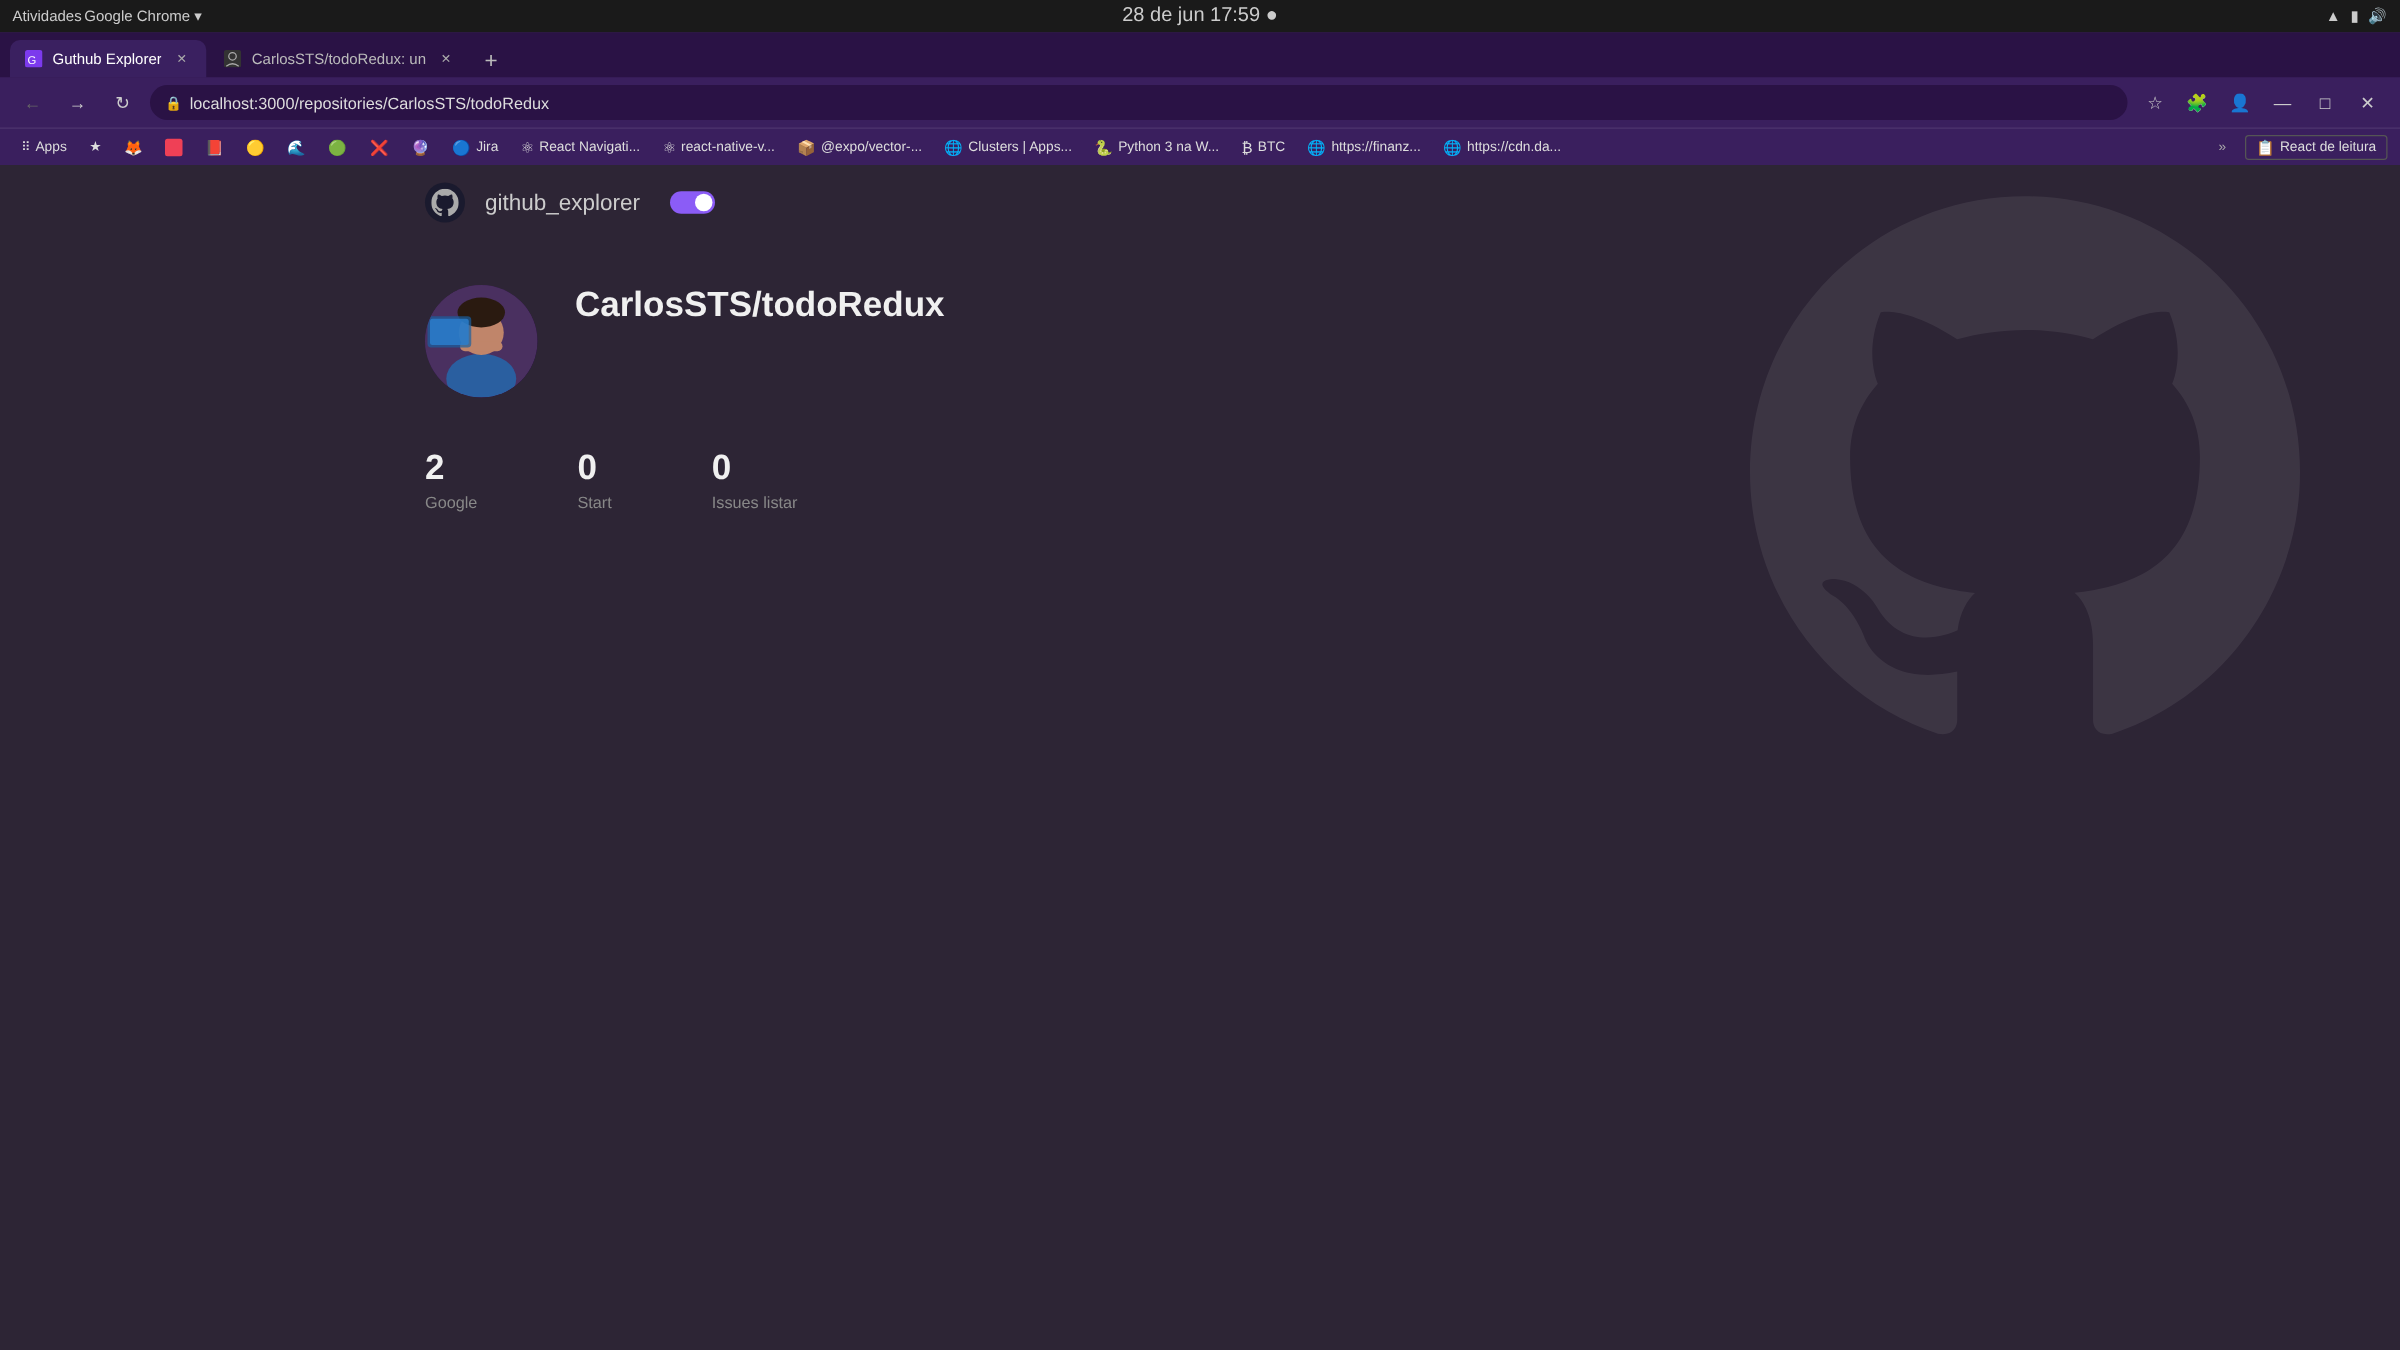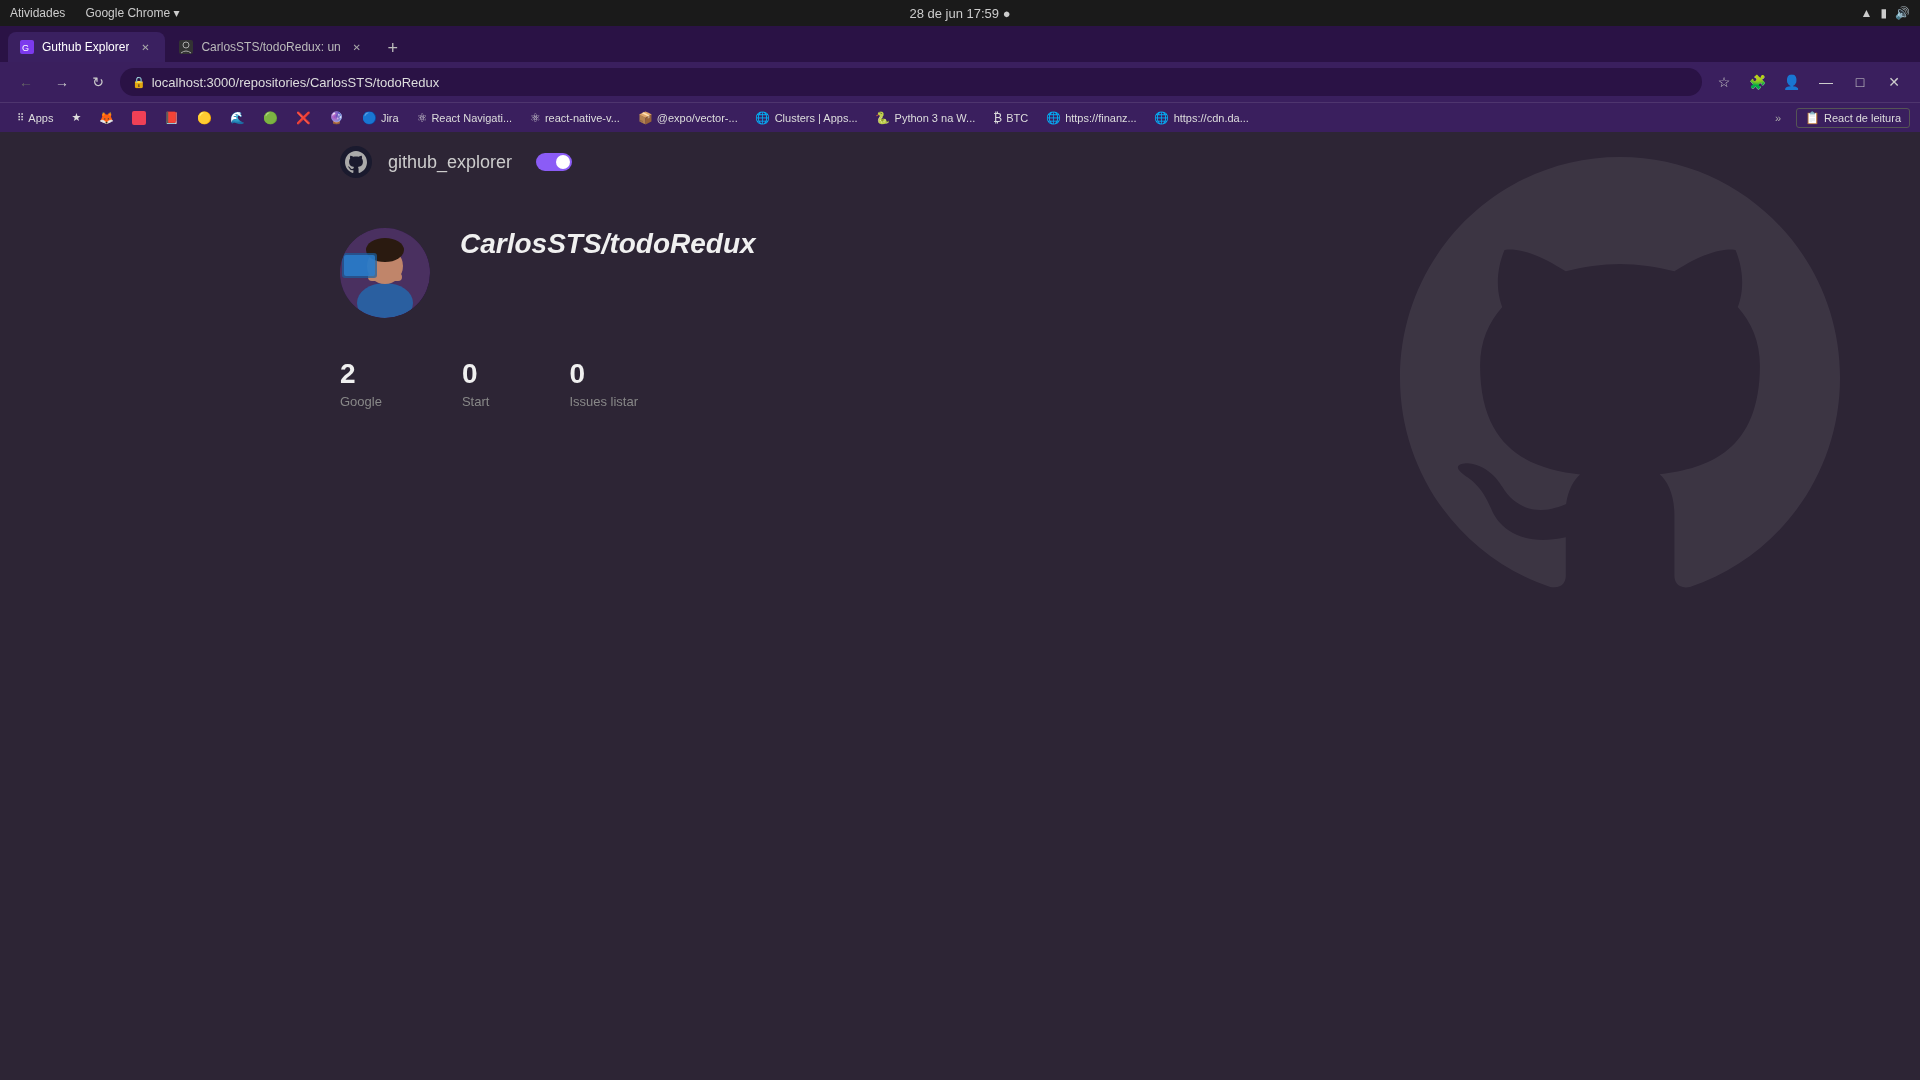--- a/index.html
+++ b/index.html
@@ -9,22 +9,22 @@
     .os-bar {
       height: 26px;
       background: #1a1a1a;
       display: flex;
       align-items: center;
       justify-content: space-between;
       padding: 0 10px;
       font-size: 12px;
       color: #ccc;
     }
-    .os-bar-left { display: flex; align-items: flex-start; gap: 20px; }
-    .os-bar-center { position: absolute; left: 50%; transform: translateX(-50%); font-size: 13px; color: #ccc; }
+    .os-bar-left { display: flex; align-items: flex-start; gap: 2px; }
+    .os-bar-center { position: absolute; left: 50%; transform: translateX(-50%); font-size: 16px; color: #ccc; }
     .os-bar-right { display: flex; align-items: center; gap: 8px; margin-left: auto; }
 
     
     .browser-chrome { background: #3a1f5e; }
 
     
     .tab-bar {
       height: 36px;
       background: #2a1245;
       display: flex;
@@ -223,21 +223,20 @@
       height: 14px;
       background: #fff;
       border-radius: 50%;
     }
 
     
     .repo-section {
       padding: 50px 0 0 340px;
       display: flex;
       gap: 30px;
-      font-style: italic;
     }
     .repo-avatar {
       width: 90px;
       height: 90px;
       border-radius: 50%;
       background: linear-gradient(135deg, #4a3060, #2a1245);
       overflow: hidden;
       flex-shrink: 0;
       display: flex;
       align-items: center;

